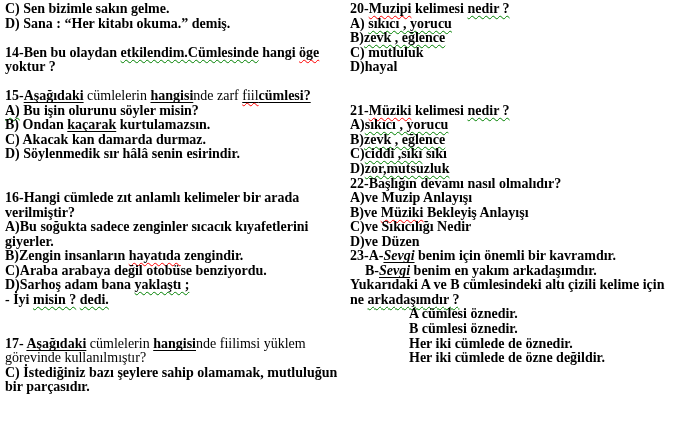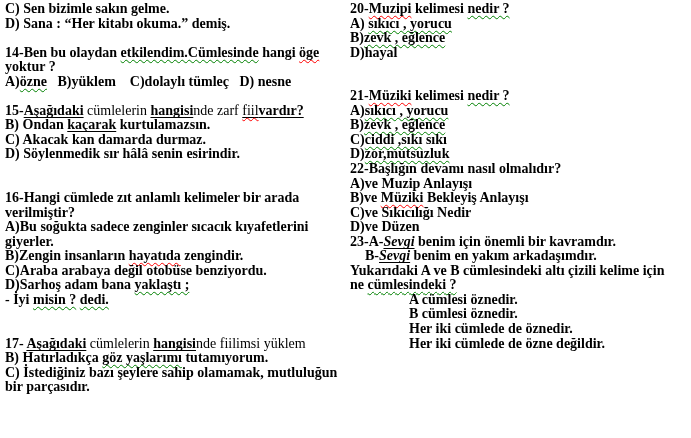--- a/index.html
+++ b/index.html
@@ -59,62 +59,63 @@
 </head>
 <body>
 
 <div class="page">
   <div class="col col-left" id="col-left">
       <div class="line"><span class="seg b">C) Sen bizimle sakın gelme.</span></div>
       <div class="line"><span class="seg b">D) Sana : “Her kitabı okuma.” demiş.</span></div>
       <div class="line">&nbsp;</div>
       <div class="line"><span class="seg b">14-Ben bu olaydan </span><span class="seg b sq-green">etkilendim.Cümlesinde</span><span class="seg b"> hangi </span><span class="seg b sq-red">öge</span></div>
       <div class="line"><span class="seg b">yoktur ?</span></div>
-      <div class="line"><span class="seg b">A)</span><span class="seg b sq-green">özne</span><span class="seg b">   B)yüklem    C)dolaylı tümleç   D) nesne</span></div>
       <div class="line">&nbsp;</div>
-      <div class="line"><span class="seg b">15-</span><span class="seg b u">Aşağıdaki</span><span class="seg r"> cümlelerin </span><span class="seg b u">hangisi</span><span class="seg r">nde zarf </span><span class="seg r u"><span class="seg sq-red">fiil</span></span><span class="seg b u">vardır?</span></div>
+      <div class="line"><span class="seg b">15-</span><span class="seg b u">Aşağıdaki</span><span class="seg r"> cümlelerin </span><span class="seg b u">hangisi</span><span class="seg r">nde zarf </span><span class="seg r u"><span class="seg sq-red">fiil</span></span><span class="seg b u">cümlesi?</span></div>
+      <div class="line"><span class="seg b sq-green">A)</span><span class="seg b"> Bu işin olurunu söyler misin?</span></div>
       <div class="line"><span class="seg b">B) Ondan </span><span class="seg b u">kaçarak</span><span class="seg b"> kurtulamazsın.</span></div>
       <div class="line"><span class="seg b">C) Akacak kan damarda durmaz.</span></div>
       <div class="line"><span class="seg b">D) Söylenmedik sır hâlâ senin esirindir.</span></div>
       <div class="line">&nbsp;</div>
       <div class="line">&nbsp;</div>
       <div class="line"><span class="seg b">16-Hangi cümlede zıt anlamlı kelimeler bir arada</span></div>
       <div class="line"><span class="seg b">verilmiştir?</span></div>
       <div class="line"><span class="seg b">A)Bu soğukta sadece zenginler sıcacık kıyafetlerini</span></div>
       <div class="line"><span class="seg b">giyerler.</span></div>
       <div class="line"><span class="seg b">B)Zengin insanların </span><span class="seg b sq-red">hayatıda</span><span class="seg b"> zengindir.</span></div>
       <div class="line"><span class="seg b">C)Araba arabaya değil otobüse benziyordu.</span></div>
       <div class="line"><span class="seg b">D)Sarhoş adam bana </span><span class="seg b sq-green">yaklaştı ;</span></div>
       <div class="line"><span class="seg b">- İyi </span><span class="seg b sq-green">misin ?</span><span class="seg b"> </span><span class="seg b sq-green">dedi.</span></div>
       <div class="line">&nbsp;</div>
       <div class="line">&nbsp;</div>
       <div class="line"><span class="seg b">17- </span><span class="seg b u">Aşağıdaki</span><span class="seg r"> cümlelerin </span><span class="seg b u">hangisi</span><span class="seg r">nde fiilimsi yüklem</span></div>
-      <div class="line"><span class="seg b">B) Hatırladıkça </span><span class="seg b sq-green">göz yaşlarımı</span><span class="seg b"> tutamıyorum.</span></div>
+      <div class="line"><span class="seg r">görevinde kullanılmıştır?</span></div>
       <div class="line"><span class="seg b">C) İstediğiniz bazı şeylere sahip olamamak, mutluluğun</span></div>
       <div class="line"><span class="seg b">bir parçasıdır.</span></div>
     </div>
   <div class="col col-right" id="col-right">
       <div class="line"><span class="seg b">20-</span><span class="seg b sq-red">Muzipi</span><span class="seg b"> kelimesi </span><span class="seg b sq-green">nedir ?</span></div>
       <div class="line"><span class="seg b">A) </span><span class="seg b sq-green">sıkıcı , yorucu</span></div>
       <div class="line"><span class="seg b">B)</span><span class="seg b sq-green">zevk , eğlence</span></div>
+      <div class="line"><span class="seg b">C) mutluluk</span></div>
       <div class="line"><span class="seg b">D)hayal</span></div>
       <div class="line">&nbsp;</div>
       <div class="line">&nbsp;</div>
       <div class="line"><span class="seg b">21-</span><span class="seg b sq-red">Müziki</span><span class="seg b"> kelimesi </span><span class="seg b sq-green">nedir ?</span></div>
       <div class="line"><span class="seg b">A)</span><span class="seg b sq-green">sıkıcı , yorucu</span></div>
       <div class="line"><span class="seg b">B)</span><span class="seg b sq-green">zevk , eğlence</span></div>
       <div class="line"><span class="seg b">C)</span><span class="seg b sq-green">ciddi ,sıkı</span><span class="seg b"> sıkı</span></div>
       <div class="line"><span class="seg b">D)</span><span class="seg b sq-green">zor,mutsuzluk</span></div>
       <div class="line"><span class="seg b">22-Başlığın devamı nasıl olmalıdır?</span></div>
       <div class="line"><span class="seg b">A)ve Muzip Anlayışı</span></div>
       <div class="line"><span class="seg b">B)ve </span><span class="seg b sq-red">Müziki</span><span class="seg b"> Bekleyiş Anlayışı</span></div>
       <div class="line"><span class="seg b">C)ve Sıkıcılığı Nedir</span></div>
       <div class="line"><span class="seg b">D)ve Düzen</span></div>
       <div class="line"><span class="seg b">23-A-</span><span class="seg b i u">Sevgi</span><span class="seg b"> benim için önemli bir kavramdır.</span></div>
       <div class="line" style="padding-left: 15px;"><span class="seg b">B-</span><span class="seg b i u">Sevgi</span><span class="seg b"> benim en yakım arkadaşımdır.</span></div>
       <div class="line"><span class="seg b">Yukarıdaki A ve B cümlesindeki altı çizili kelime için</span></div>
-      <div class="line"><span class="seg b">ne </span><span class="seg b sq-green">cümlesindeki ?</span></div>
+      <div class="line"><span class="seg b">ne </span><span class="seg b sq-green">arkadaşımdır ?</span></div>
       <div class="line" style="padding-left: 59px;"><span class="seg b">A cümlesi öznedir.</span></div>
       <div class="line" style="padding-left: 59px;"><span class="seg b">B cümlesi öznedir.</span></div>
       <div class="line" style="padding-left: 59px;"><span class="seg b">Her iki cümlede de öznedir.</span></div>
       <div class="line" style="padding-left: 59px;"><span class="seg b">Her iki cümlede de özne değildir.</span></div>
     </div>
 </div>
 
 </body></html>

